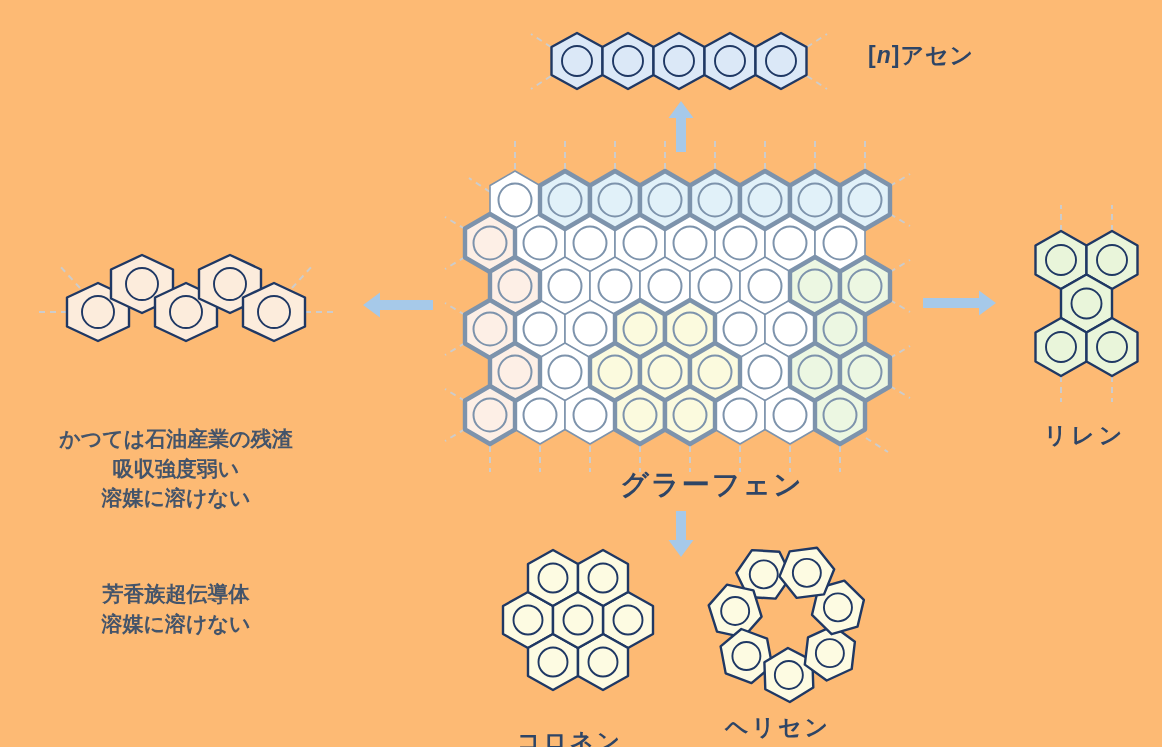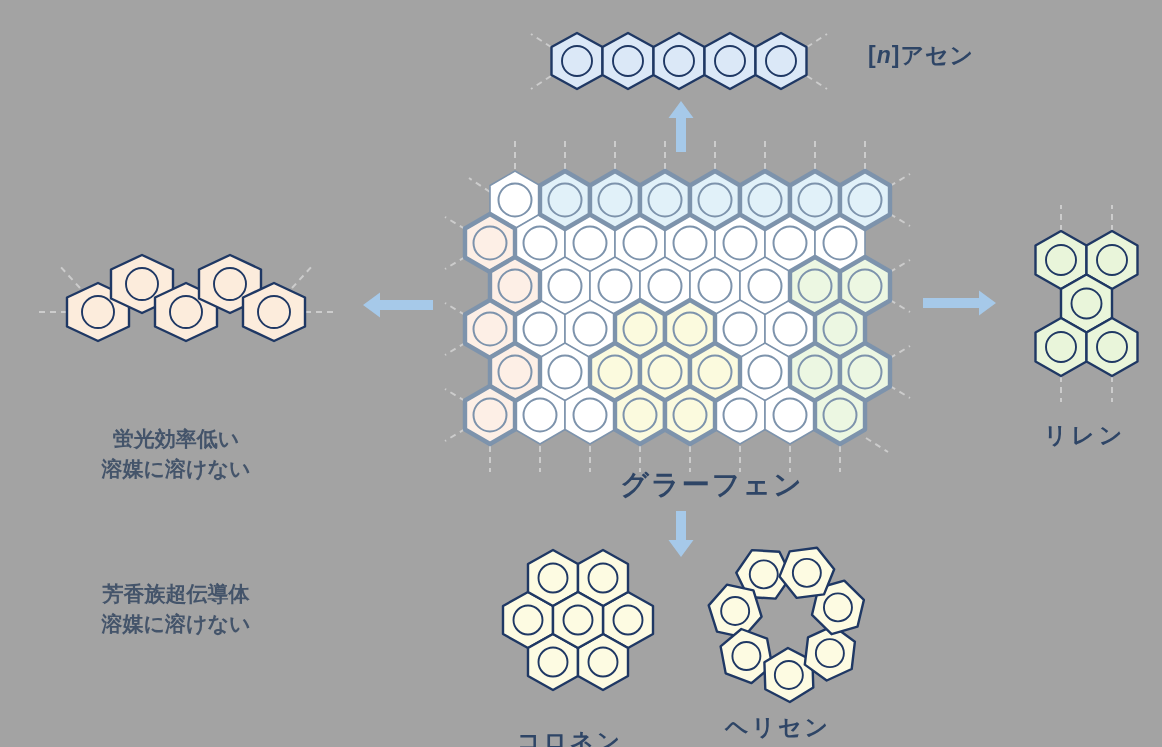--- a/index.html
+++ b/index.html
@@ -1,16 +1,16 @@
 <!DOCTYPE html>
 <html><head>
 <meta charset="utf-8">
 <style>
   html,body{margin:0;padding:0;background:#ffffff;}
-  .stage{position:relative;width:1162px;height:747px;background:#a3a3a3;overflow:hidden;
+  .stage{position:relative;width:1162px;height:747px;background:#fdba74;overflow:hidden;
          font-family:"Liberation Sans",sans-serif;}
   svg{position:absolute;left:0;top:0;}
   .mol-label{position:absolute;font-size:23px;font-weight:bold;color:#2e4566;white-space:nowrap;letter-spacing:1px;}
   .centered{transform:translateX(-50%);}
   .nit{font-style:italic;}
   .graphene-label{font-size:28px;letter-spacing:2px;}
   .notes{position:absolute;text-align:center;color:#44546a;font-weight:bold;font-size:21px;
          line-height:29.5px;transform:translateX(-50%);white-space:nowrap;}
 </style>
 </head>
@@ -242,21 +242,22 @@
 
   <div class="mol-label centered" style="left:1085px;top:420px;letter-spacing:4px;text-align:center;">リレン</div>
 
   <div class="mol-label centered graphene-label" style="left:712px;top:466px;">グラーフェン</div>
 
   <div class="mol-label centered" style="left:570px;top:702px;letter-spacing:3px;margin-top:24px;">コロネン</div>
 
   <div class="mol-label centered" style="left:778px;top:712px;letter-spacing:3px;">ヘリセン</div>
 
   <div class="notes" style="left:176px;top:424px;">
-    <div>蛍光効率低い</div>
+    <div>かつては石油産業の残渣</div>
+    <div>吸収強度弱い</div>
     <div>溶媒に溶けない</div>
   </div>
 
   <div class="notes" style="left:176px;top:579px;">
     <div>芳香族超伝導体</div>
     <div>溶媒に溶けない</div>
   </div>
 
 </div>
 

